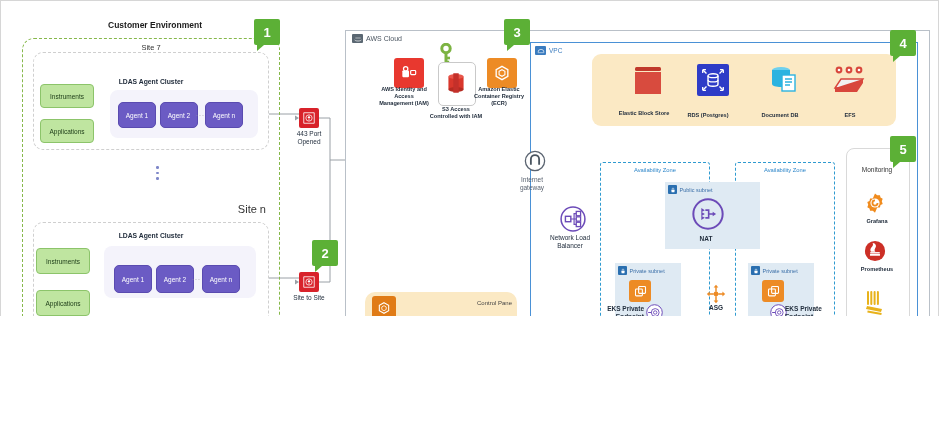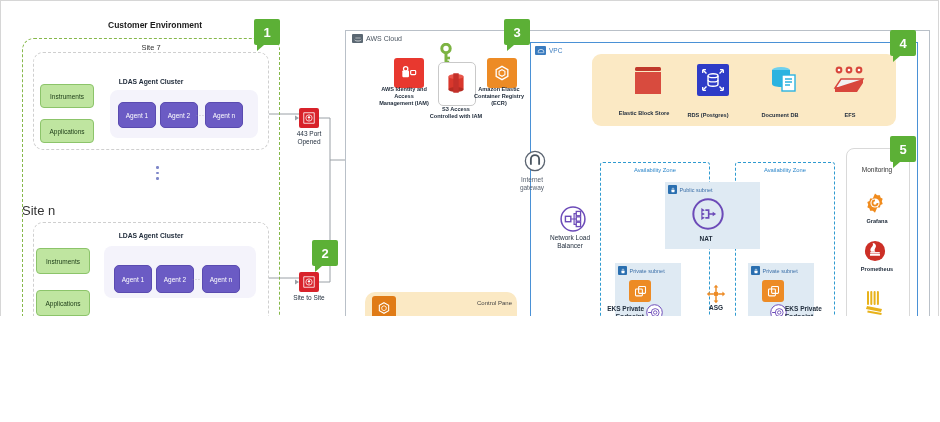--- a/index.html
+++ b/index.html
@@ -20,21 +20,21 @@
   .aws-chip svg{display:block;}
   .vpc-chip{width:11px;height:9px;background:#3b7cbf;border-radius:1px;display:flex;align-items:center;justify-content:center;}
 
   
   #cust-title{left:75px;top:20px;width:160px;font-size:8.5px;font-weight:bold;color:#1b1b1b;text-align:center;}
   #cust-dashed{left:22px;top:38px;width:258px;height:310px;border:1.3px dashed #86b84a;border-radius:12px;box-sizing:border-box;}
   .site-dashed{border:1px dashed #cfcfcf;border-radius:10px;box-sizing:border-box;background:#fff;}
   #site1-dashed{left:33px;top:52px;width:236px;height:98px;}
   #siten-dashed{left:33px;top:222px;width:236px;height:118px;}
   #site1-title{left:33px;top:43px;width:236px;font-size:7.5px;color:#333;text-align:center;}
-  #siten-title{left:22px;top:203px;width:236px;font-size:13px;color:#333;text-align:left;}
+  #siten-title{left:30px;top:203px;width:236px;font-size:11px;color:#333;text-align:right;}
   .cluster-title{font-size:6.8px;font-weight:bold;color:#232f3e;text-align:center;}
   #c1-title{left:40px;top:78px;width:222px;}
   #c2-title{left:40px;top:232px;width:222px;}
   .cluster-inner{background:#f4f3fb;border-radius:8px;}
   #c1-inner{left:110px;top:90px;width:148px;height:48px;}
   #c2-inner{left:104px;top:246px;width:152px;height:52px;}
 
   .green-box{background:#bfe5a0;border:1px solid #8cc46a;border-radius:4px;font-size:6.5px;color:#1b3a16;
              display:flex;align-items:center;justify-content:center;text-align:center;}
   #inst1{left:40px;top:84px;width:52px;height:22px;}

